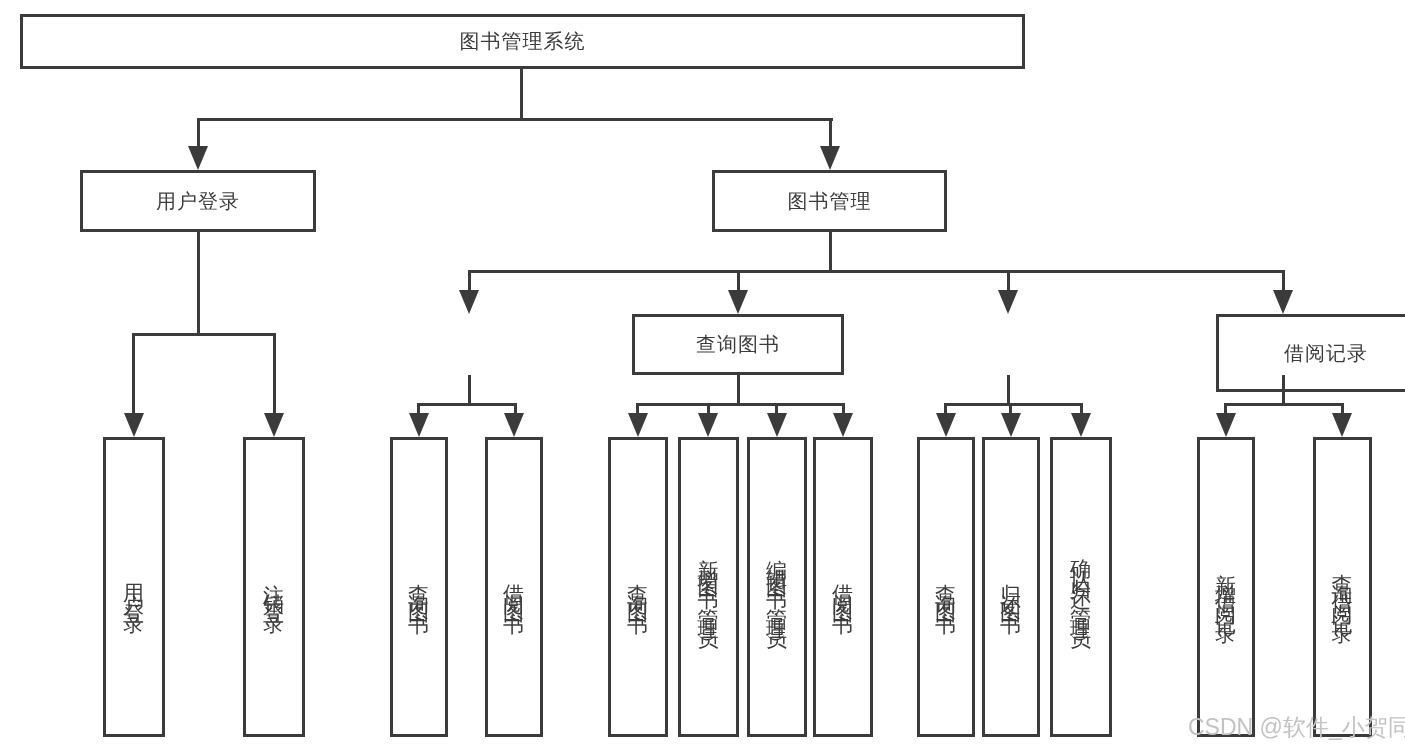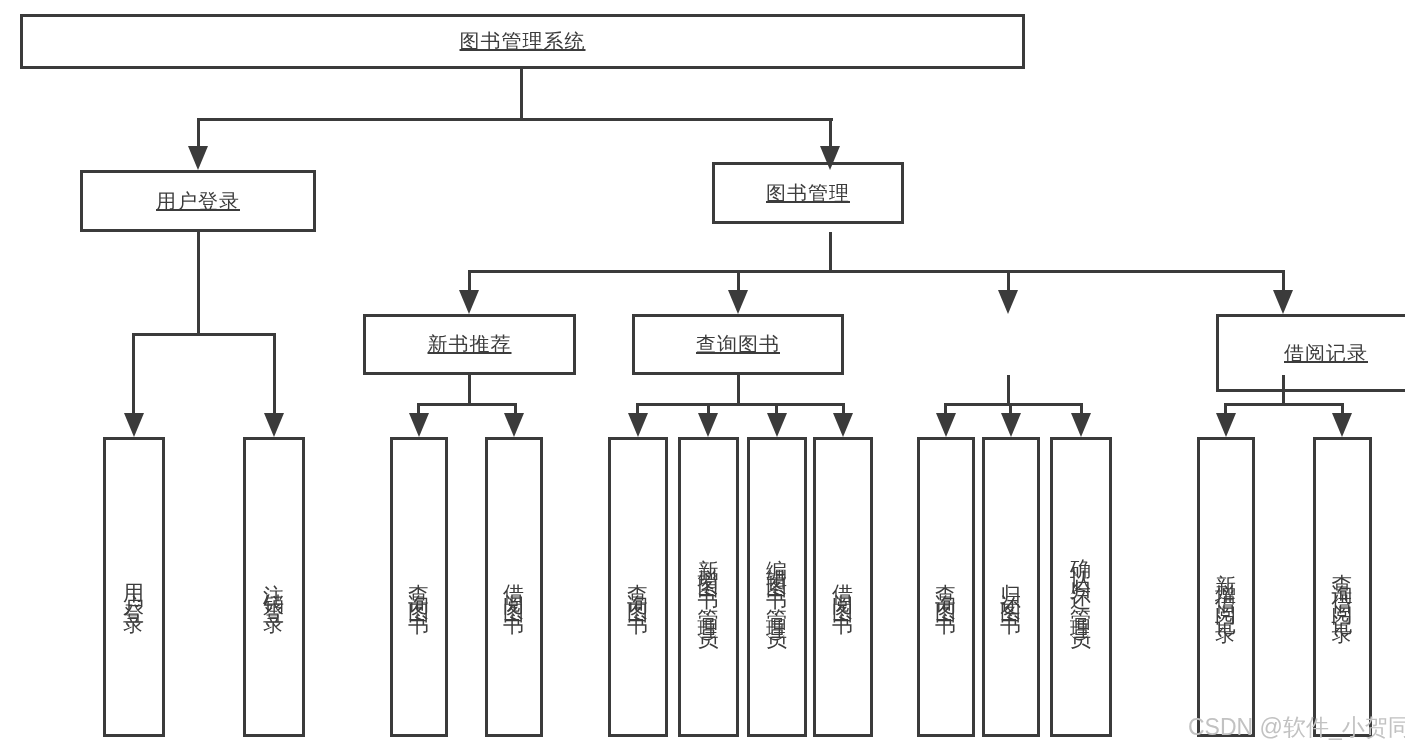--- a/index.html
+++ b/index.html
@@ -17,21 +17,21 @@
     overflow:hidden;
   }
   .box{
     position:absolute;
     box-sizing:border-box;
     border:3px solid var(--line);
     background:#fff;
     display:flex;align-items:center;justify-content:center;
     color:var(--text);
   }
-  .hnode{font-size:20px;letter-spacing:1px;text-decoration:underline;}
+  .hnode{font-size:20px;letter-spacing:1px;}
   .leaf{top:437px;height:300px;}
   .vlabel{
     writing-mode:vertical-rl;
     text-orientation:mixed;
     font-size:21px;
     letter-spacing:10px;
     line-height:1;
     color:var(--text);
     white-space:nowrap;
   }
@@ -58,27 +58,24 @@
 <div id="canvas">
 
   <div class="box hnode" style="left:20px;top:14px;width:1005px;height:55px;">
     <span>图书管理系统</span>
   </div>
 
   <div class="box hnode" style="left:80px;top:170px;width:236px;height:62px;">
     <span>用户登录</span>
   </div>
 
-  <div class="box hnode" style="left:712px;top:162px;width:192px;height:62px;">
+  <div class="box hnode" style="left:712px;top:170px;width:235px;height:62px;">
     <span>图书管理</span>
   </div>
 
-  <div class="box hnode" style="left:363px;top:314px;width:213px;height:61px;">
-    <span>新书推荐</span>
-  </div>
 
   <div class="box hnode" style="left:632px;top:314px;width:212px;height:61px;">
     <span>查询图书</span>
   </div>
 
 
   <div class="box hnode" style="left:1173px;top:314px;width:220px;height:78px;margin-left:43px;">
     <span>借阅记录</span>
   </div>
 

